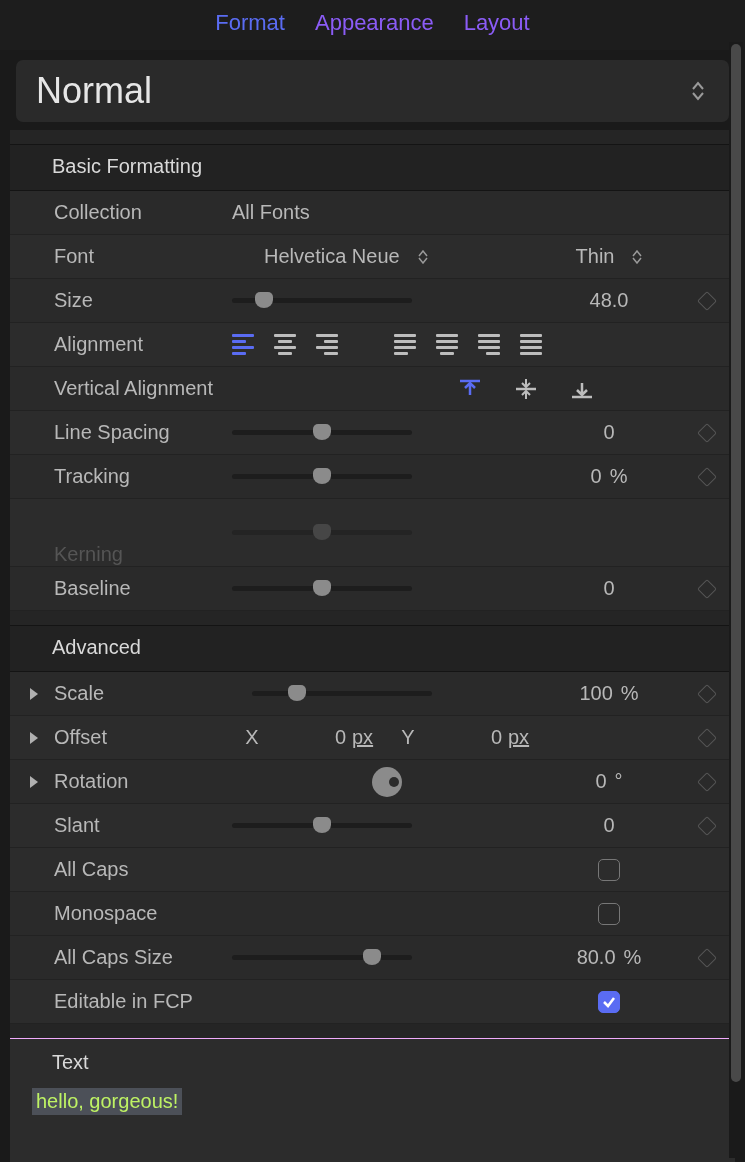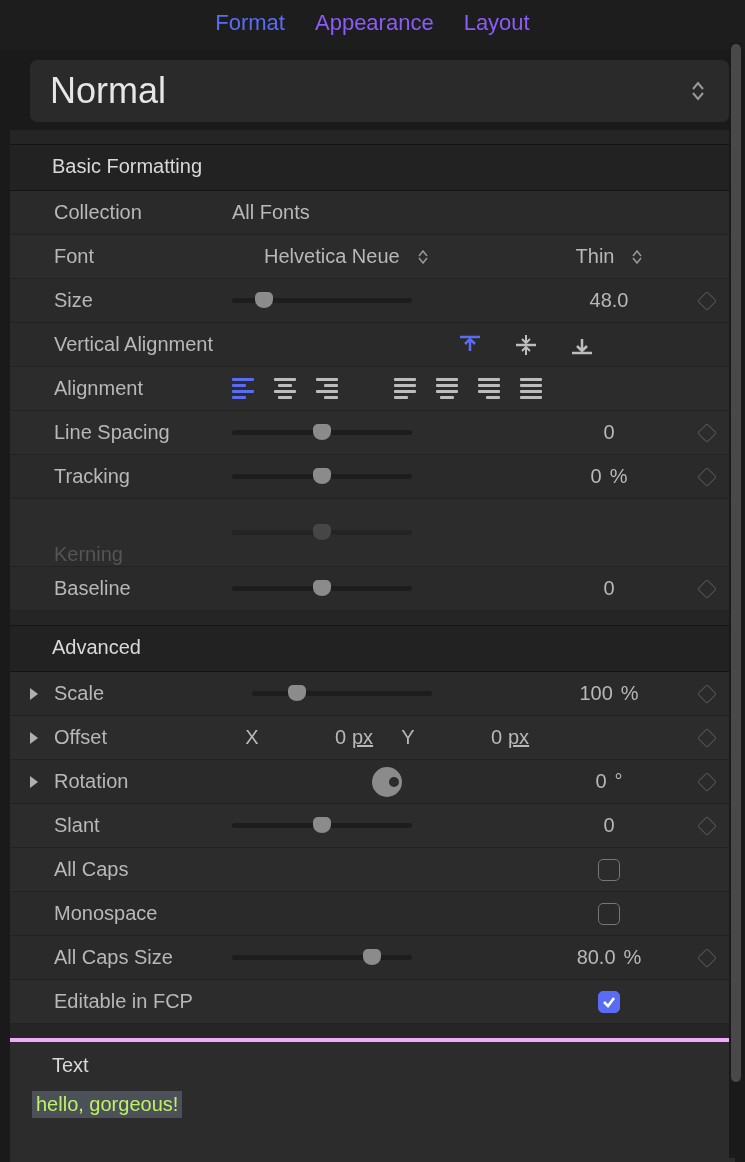--- a/index.html
+++ b/index.html
@@ -44,21 +44,21 @@
       padding: 4px 10px 10px 10px;
       position: relative;
     }
     .style-select {
       background: #2a2a2a;
       border-radius: 7px;
       padding: 10px 20px;
       display: flex;
       align-items: center;
       justify-content: space-between;
-      margin: 6px 6px 8px 20px;
+      margin: 6px 6px 8px 6px;
     }
     .style-select-label {
       font-size: 36px;
       font-weight: 300;
       color: #e6e6e6;
     }
     .stepper {
       display: flex;
       flex-direction: column;
       align-items: center;
@@ -209,21 +209,21 @@
       flex:1;
       font-size:20px;
       color:#b8b8b8;
     }
     .offset-label { width: 40px; text-align:center; }
     .offset-val { width: 80px; text-align:right; padding-right:6px;}
     .offset-unit { width: 36px; text-decoration: underline; }
     
     .textarea-section {
       background: #2c2c2c;
-      border-top: 4px solid #f0abfc;
+      border-top: 1px solid #f0abfc;
       padding: 12px 0 34px 42px;
     }
     .textarea-label {
       font-size: 20px;
       color: #d9d9d9;
       margin-bottom: 14px;
     }
     .text-sel {
       background: #4c5058;
       color: #bef264;
@@ -350,49 +350,20 @@
       <div class="label-cell">Size</div>
       <div class="control-cell">
         <div class="slider">
             <div class="slider-thumb" style="left:18%;"></div>
           </div>
       </div>
       <div class="value-cell">48.0</div>
       <div class="reset-cell">
           <div class="kf-diamond"></div>
         </div>
-    </div>
-
-    <div class="row alt">
-      <div class="disclosure-cell"></div>
-      <div class="label-cell">Vertical Alignment</div>
-      <div class="control-cell">
-        <div class="valign-group">
-          <div class="valign-btn">
-            <svg width="20" height="20" viewBox="0 0 20 20">
-                <line x1="0" y1="2" x2="20" y2="2" stroke="#5a6cf3" stroke-width="2.5"></line>
-                <path d="M10 4 L10 16 M5 9 L10 4 L15 9" fill="none" stroke="#5a6cf3" stroke-width="2.5"></path>
-              </svg>
-          </div>
-          <div class="valign-btn">
-            <svg width="20" height="20" viewBox="0 0 20 20">
-                <line x1="0" y1="10" x2="20" y2="10" stroke="#bdbdbd" stroke-width="2.5"></line>
-                <path d="M10 0 L10 7 M6 4 L10 8 L14 4" fill="none" stroke="#bdbdbd" stroke-width="2"></path>
-                <path d="M10 20 L10 13 M6 16 L10 12 L14 16" fill="none" stroke="#bdbdbd" stroke-width="2"></path>
-              </svg>
-          </div>
-          <div class="valign-btn">
-            <svg width="20" height="20" viewBox="0 0 20 20">
-                <line x1="0" y1="18" x2="20" y2="18" stroke="#bdbdbd" stroke-width="2.5"></line>
-                <path d="M10 16 L10 4 M5 11 L10 16 L15 11" fill="none" stroke="#bdbdbd" stroke-width="2.5"></path>
-              </svg>
-          </div>
-        </div>
-      </div>
-      <div class="reset-cell" style="width:56px"></div>
     </div>
 
     <div class="row">
       <div class="disclosure-cell"></div>
       <div class="label-cell">Alignment</div>
       <div class="control-cell">
         <div class="align-group">
           <div class="align-subgroup">
             <div class="align-btn active">
                 <div class="bar" style="width:100%"></div>
@@ -438,20 +409,49 @@
                 <div class="bar"></div>
                 <div class="bar"></div>
                 <div class="bar"></div>
               </div>
           </div>
         </div>
       </div>
       <div class="reset-cell" style="width:56px"></div>
     </div>
 
+    <div class="row alt">
+      <div class="disclosure-cell"></div>
+      <div class="label-cell">Vertical Alignment</div>
+      <div class="control-cell">
+        <div class="valign-group">
+          <div class="valign-btn">
+            <svg width="20" height="20" viewBox="0 0 20 20">
+                <line x1="0" y1="2" x2="20" y2="2" stroke="#5a6cf3" stroke-width="2.5"></line>
+                <path d="M10 4 L10 16 M5 9 L10 4 L15 9" fill="none" stroke="#5a6cf3" stroke-width="2.5"></path>
+              </svg>
+          </div>
+          <div class="valign-btn">
+            <svg width="20" height="20" viewBox="0 0 20 20">
+                <line x1="0" y1="10" x2="20" y2="10" stroke="#bdbdbd" stroke-width="2.5"></line>
+                <path d="M10 0 L10 7 M6 4 L10 8 L14 4" fill="none" stroke="#bdbdbd" stroke-width="2"></path>
+                <path d="M10 20 L10 13 M6 16 L10 12 L14 16" fill="none" stroke="#bdbdbd" stroke-width="2"></path>
+              </svg>
+          </div>
+          <div class="valign-btn">
+            <svg width="20" height="20" viewBox="0 0 20 20">
+                <line x1="0" y1="18" x2="20" y2="18" stroke="#bdbdbd" stroke-width="2.5"></line>
+                <path d="M10 16 L10 4 M5 11 L10 16 L15 11" fill="none" stroke="#bdbdbd" stroke-width="2.5"></path>
+              </svg>
+          </div>
+        </div>
+      </div>
+      <div class="reset-cell" style="width:56px"></div>
+    </div>
+
     <div class="row">
       <div class="disclosure-cell"></div>
       <div class="label-cell">Line Spacing</div>
       <div class="control-cell">
           <div class="slider">
             <div class="slider-thumb" style="left:50%"></div>
           </div>
         </div>
       <div class="value-cell">0</div>
       <div class="reset-cell">

